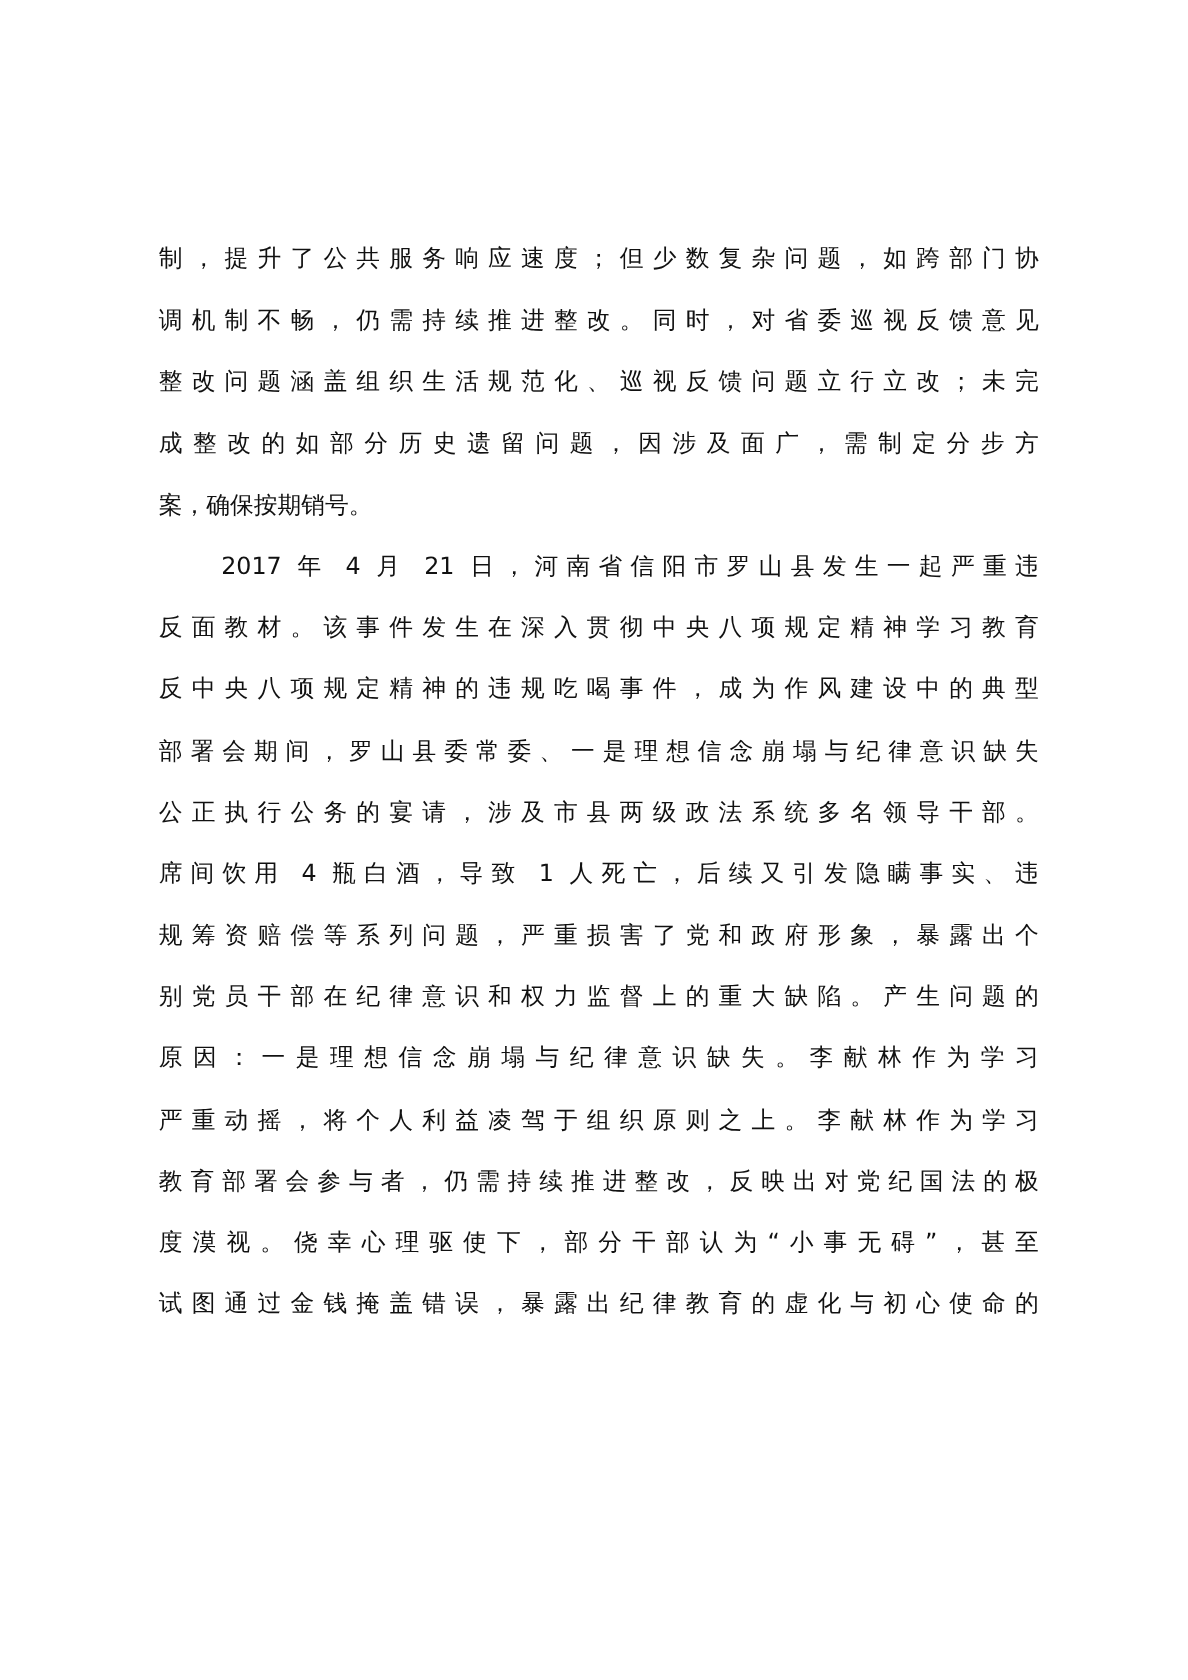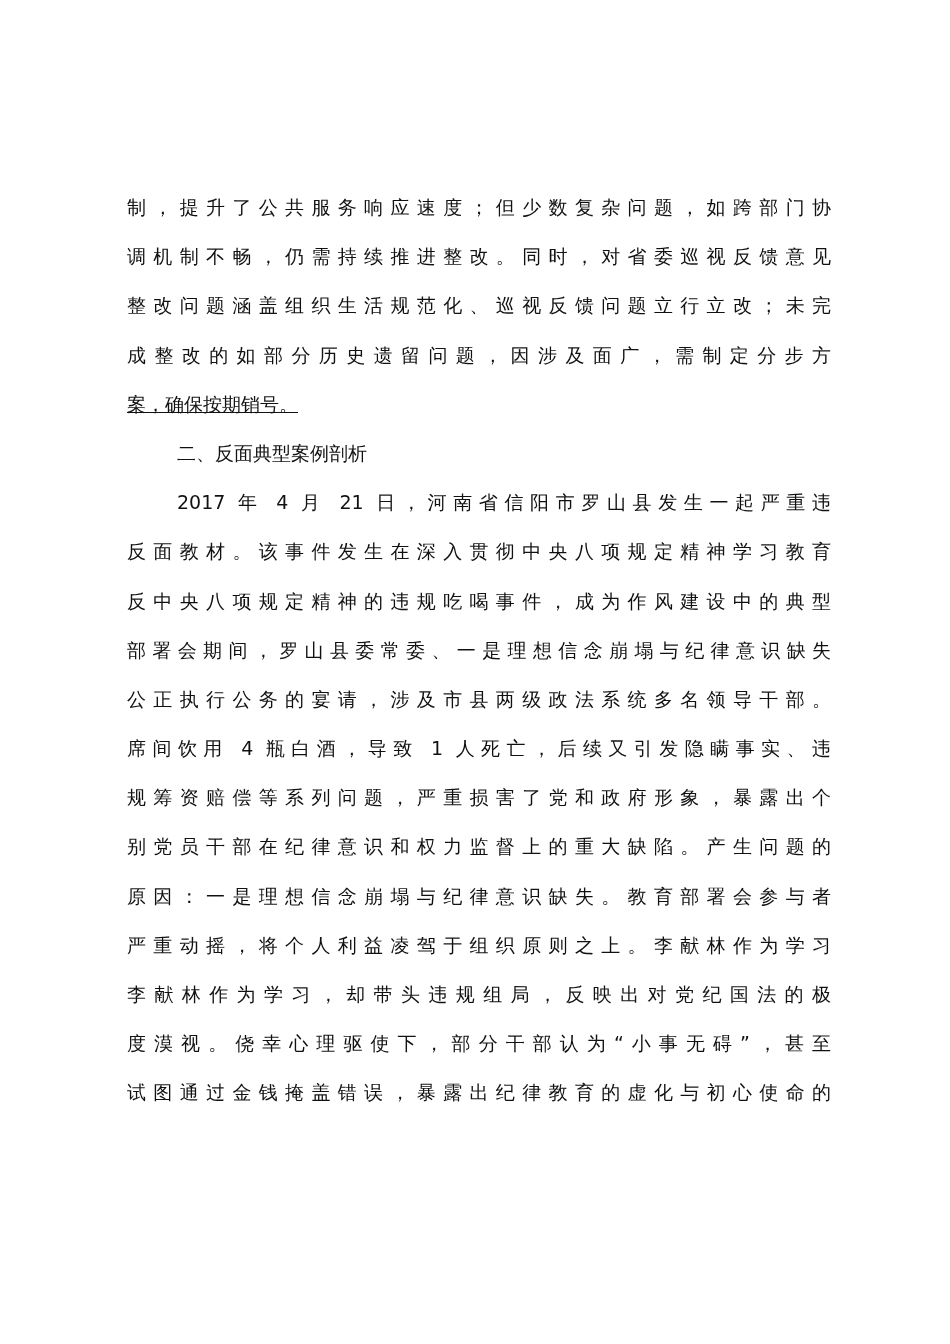--- a/index.html
+++ b/index.html
@@ -26,21 +26,20 @@
       height: 49.2px;
       line-height: 42px;
       font-size: 19px;
       white-space: nowrap;
       letter-spacing: 0px;
       text-align: justify;
       text-align-last: justify;
     }
     .line.last {
       text-align-last: left;
-      text-decoration: underline;
     }
     .line.indent {
       padding-left: 50px;
     }
     .heading {
       padding-left: 50px;
       text-align-last: left;
     }
   </style>
 </head>
@@ -49,32 +48,29 @@
 <div class="page">
 
   <div>
     <span class="line">制，提升了公共服务响应速度；但少数复杂问题，如跨部门协</span>
     <span class="line">调机制不畅，仍需持续推进整改。同时，对省委巡视反馈意见</span>
     <span class="line">整改问题涵盖组织生活规范化、巡视反馈问题立行立改；未完</span>
     <span class="line">成整改的如部分历史遗留问题，因涉及面广，需制定分步方</span>
     <span class="line last">案，确保按期销号。</span>
   </div>
 
-  <div>
-    <span class="line heading">二、反面典型案例剖析</span>
-  </div>
 
   <div>
     <span class="line indent">2017 年 4 月 21 日，河南省信阳市罗山县发生一起严重违</span>
     <span class="line">反面教材。该事件发生在深入贯彻中央八项规定精神学习教育</span>
     <span class="line">反中央八项规定精神的违规吃喝事件，成为作风建设中的典型</span>
     <span class="line">部署会期间，罗山县委常委、一是理想信念崩塌与纪律意识缺失</span>
     <span class="line">公正执行公务的宴请，涉及市县两级政法系统多名领导干部。</span>
     <span class="line">席间饮用 4 瓶白酒，导致 1 人死亡，后续又引发隐瞒事实、违</span>
     <span class="line">规筹资赔偿等系列问题，严重损害了党和政府形象，暴露出个</span>
     <span class="line">别党员干部在纪律意识和权力监督上的重大缺陷。产生问题的</span>
-    <span class="line">原因：一是理想信念崩塌与纪律意识缺失。教育部署会参与者</span>
+    <span class="line">原因：一是理想信念崩塌与纪律意识缺失。李献林作为学习</span>
     <span class="line">严重动摇，将个人利益凌驾于组织原则之上。李献林作为学习</span>
-    <span class="line">李献林作为学习，却带头违规组局，反映出对党纪国法的极</span>
+    <span class="line">教育部署会参与者，仍需持续推进整改，反映出对党纪国法的极</span>
     <span class="line">度漠视。侥幸心理驱使下，部分干部认为“小事无碍”，甚至</span>
     <span class="line">试图通过金钱掩盖错误，暴露出纪律教育的虚化与初心使命的</span>
   </div>
 </div>
 
 </body></html>

